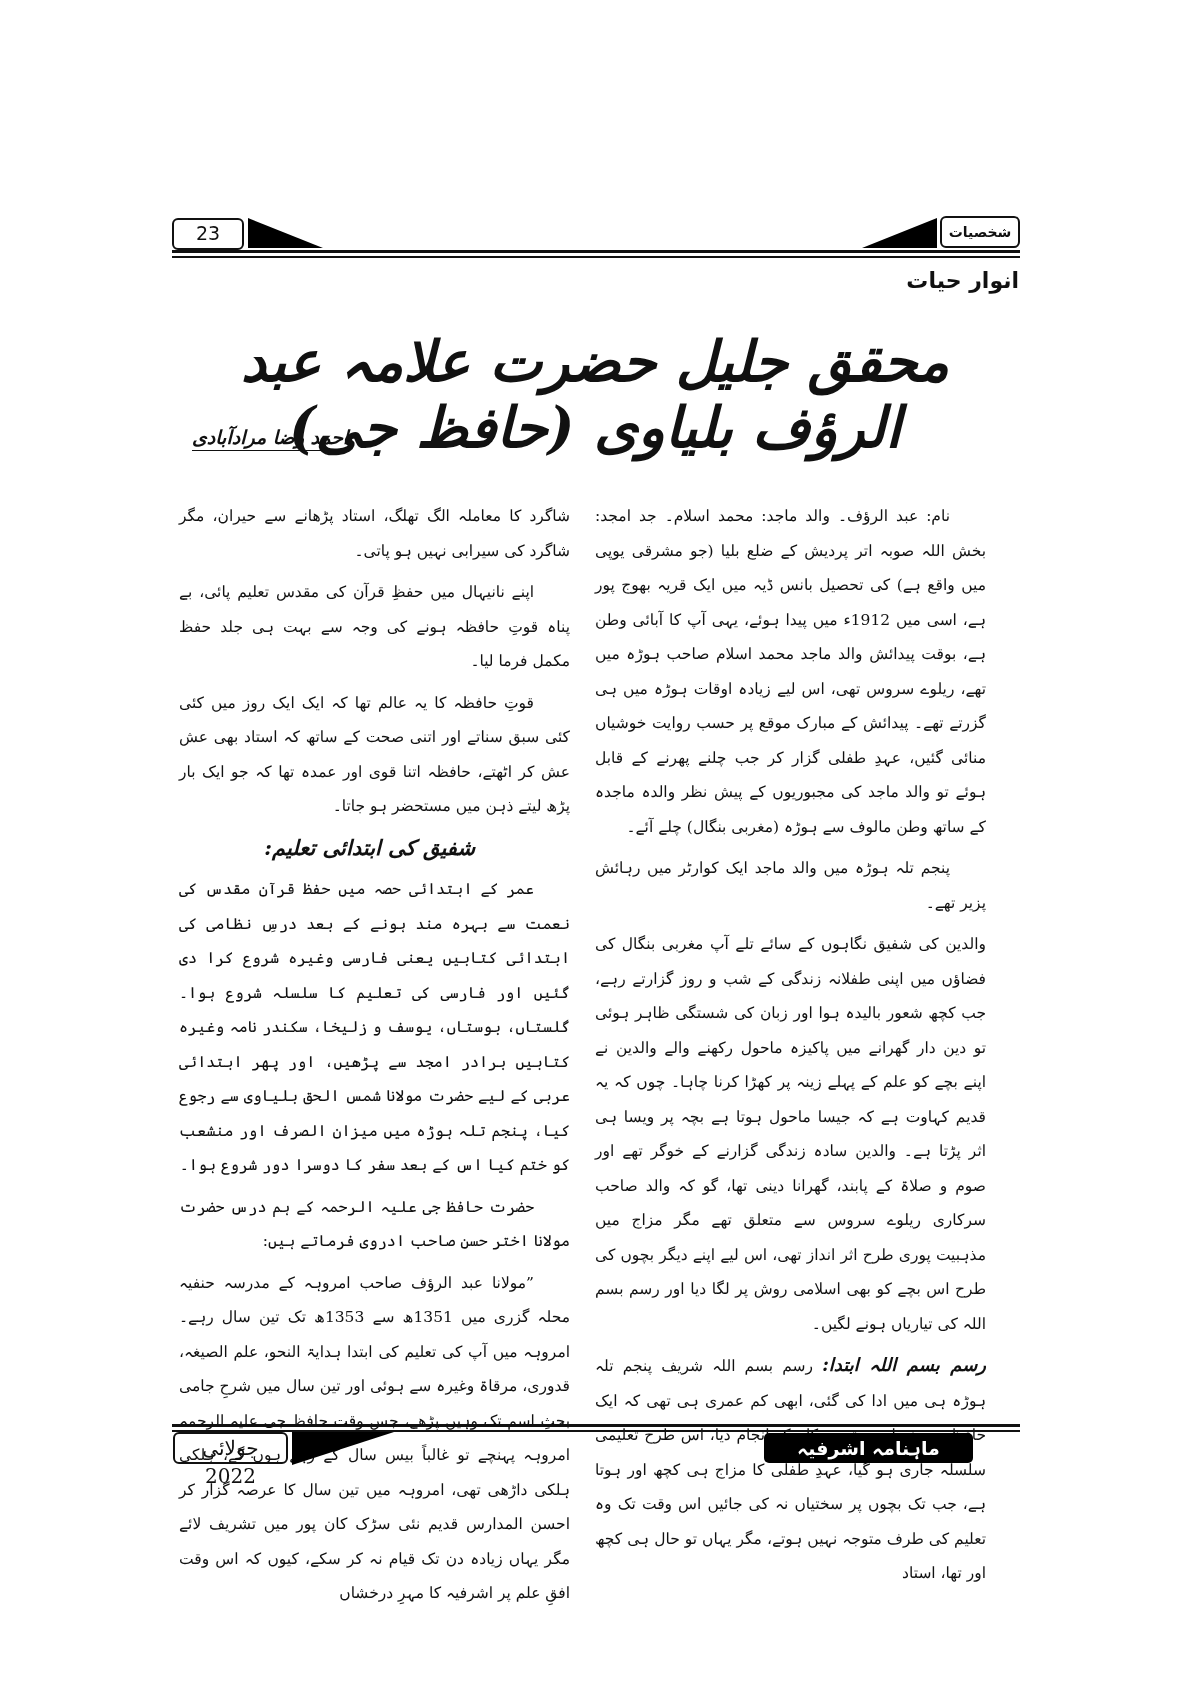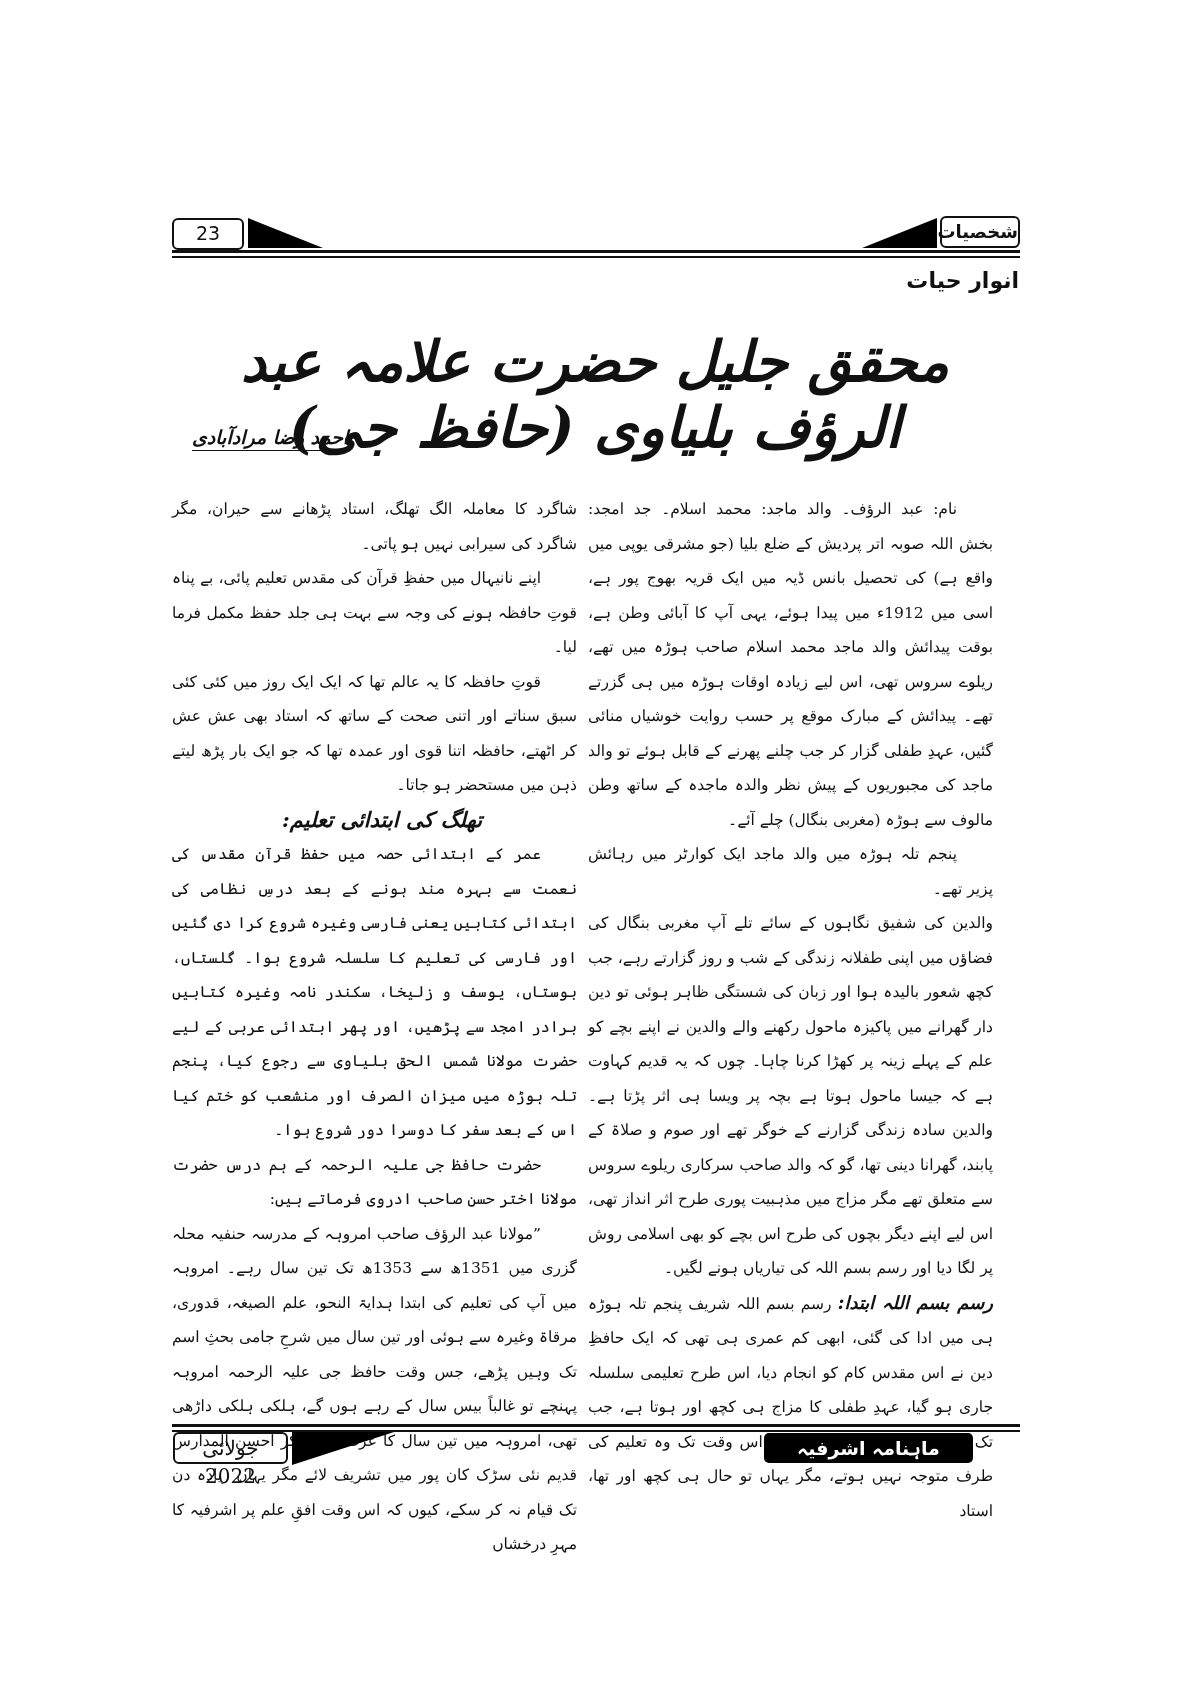--- a/index.html
+++ b/index.html
@@ -3,34 +3,34 @@
 <meta charset="utf-8">
 <style>
   html, body { margin: 0; padding: 0; background: #ffffff; }
   body { width: 1191px; height: 1684px; position: relative; overflow: hidden; font-family: "DejaVu Sans", sans-serif; color: #111; }
   .abs { position: absolute; }
 
   
   .page-box { left: 172px; top: 218px; width: 72px; height: 32px; border: 2px solid #111; border-radius: 6px; box-sizing: border-box; text-align: center; font-family: "DejaVu Sans", sans-serif; font-size: 19px; line-height: 26px; color: #111; }
   .tri-left-fill { left: 248px; top: 218px; width: 75px; height: 30px; background: #000; clip-path: polygon(0 0, 0 100%, 100% 100%); }
   .tri-right-fill { left: 862px; top: 218px; width: 75px; height: 30px; background: #000; clip-path: polygon(100% 0, 0 100%, 100% 100%); }
-  .section-box { left: 940px; top: 216px; width: 80px; height: 32px; border: 2px solid #111; border-radius: 6px; box-sizing: border-box; text-align: center; font-weight: bold; font-size: 18px; line-height: 28px; direction: rtl; }
+  .section-box { left: 940px; top: 216px; width: 80px; height: 32px; border: 2px solid #111; border-radius: 6px; box-sizing: border-box; text-align: center; font-weight: bold; font-size: 14px; line-height: 28px; direction: rtl; }
   .rule1 { left: 172px; width: 848px; height: 3px; background: #111; }
   .rule2 { left: 172px; width: 848px; height: 2px; background: #111; }
 
   .series-title { right: 172px; top: 268px; font-weight: bold; font-size: 22px; direction: rtl; }
 
   .main-title { left: 160px; width: 870px; top: 328px; text-align: center; font-family: "DejaVu Serif", serif; font-weight: bold; font-style: italic; font-size: 56px; direction: rtl; letter-spacing: -1px; }
   .author { left: 192px; top: 426px; font-family: "DejaVu Serif", serif; font-style: italic; font-weight: bold; font-size: 19px; direction: rtl; text-decoration: underline; text-underline-offset: 6px; }
 
   
   .col { top: 492px; width: 405px; direction: rtl; text-align: justify; font-family: "DejaVu Serif", serif; font-size: 15.5px; line-height: 34.5px; }
   .col-right { left: 588px; }
   .col-left { left: 172px; }
-  .col p { margin: 0; }
+  .col p { margin: 7px; }
   .col .indent { text-indent: 36px; }
   .col .sub-heading { font-weight: bold; font-style: italic; font-size: 21px; text-align: right; padding-right: 95px; }
   .col .bold-lead { font-weight: bold; font-style: italic; font-size: 18px; }
 
   
   .frule1 { left: 172px; width: 848px; top: 1424px; height: 3px; background: #111; }
   .frule2 { left: 172px; width: 848px; top: 1430px; height: 2px; background: #111; }
   .date-box { left: 173px; top: 1432px; width: 115px; height: 32px; border: 2px solid #111; border-radius: 6px; box-sizing: border-box; text-align: center; font-family: "DejaVu Serif", serif; font-size: 20px; line-height: 28px; direction: rtl; }
   .ftri { left: 292px; top: 1432px; width: 102px; height: 33px; background: #000; clip-path: polygon(0 0, 100% 0, 0 100%); }
   .mag-box { left: 764px; top: 1433px; width: 209px; height: 30px; background: #000; color: #fff; border-radius: 5px; text-align: center; font-weight: bold; font-size: 19px; line-height: 30px; direction: rtl; }
@@ -61,21 +61,21 @@
   <p>
     <span class="bold-lead">رسم بسم اللہ ابتدا:</span>
     <span>رسم بسم اللہ شریف پنجم تلہ ہوڑہ ہی میں ادا کی گئی، ابھی کم عمری ہی تھی کہ ایک حافظِ دین نے اس مقدس کام کو انجام دیا، اس طرح تعلیمی سلسلہ جاری ہو گیا، عہدِ طفلی کا مزاج ہی کچھ اور ہوتا ہے، جب تک بچوں پر سختیاں نہ کی جائیں اس وقت تک وہ تعلیم کی طرف متوجہ نہیں ہوتے، مگر یہاں تو حال ہی کچھ اور تھا، استاد</span>
   </p>
 </div>
 
 <div class="abs col col-left">
   <p>شاگرد کا معاملہ الگ تھلگ، استاد پڑھانے سے حیران، مگر شاگرد کی سیرابی نہیں ہو پاتی۔</p>
   <p class="indent">اپنے نانیہال میں حفظِ قرآن کی مقدس تعلیم پائی، بے پناہ قوتِ حافظہ ہونے کی وجہ سے بہت ہی جلد حفظ مکمل فرما لیا۔</p>
   <p class="indent">قوتِ حافظہ کا یہ عالم تھا کہ ایک ایک روز میں کئی کئی سبق سناتے اور اتنی صحت کے ساتھ کہ استاد بھی عش عش کر اٹھتے، حافظہ اتنا قوی اور عمدہ تھا کہ جو ایک بار پڑھ لیتے ذہن میں مستحضر ہو جاتا۔</p>
-  <p class="sub-heading">تھلگ کی ابتدائی تعلیم:</p>
+  <p class="sub-heading">شفیق کی ابتدائی تعلیم:</p>
   <p class="indent">عمر کے ابتدائی حصہ میں حفظ قرآن مقدس کی نعمت سے بہرہ مند ہونے کے بعد درسِ نظامی کی ابتدائی کتابیں یعنی فارسی وغیرہ شروع کرا دی گئیں اور فارسی کی تعلیم کا سلسلہ شروع ہوا۔ گلستاں، بوستاں، یوسف و زلیخا، سکندر نامہ وغیرہ کتابیں برادر امجد سے پڑھیں، اور پھر ابتدائی عربی کے لیے حضرت مولانا شمس الحق بلیاوی سے رجوع کیا، پنجم تلہ ہوڑہ میں میزان الصرف اور منشعب کو ختم کیا اس کے بعد سفر کا دوسرا دور شروع ہوا۔</p>
   <p class="indent">حضرت حافظ جی علیہ الرحمہ کے ہم درس حضرت مولانا اختر حسن صاحب ادروی فرماتے ہیں:</p>
   <p class="indent">”مولانا عبد الرؤف صاحب امروہہ کے مدرسہ حنفیہ محلہ گزری میں 1351ھ سے 1353ھ تک تین سال رہے۔ امروہہ میں آپ کی تعلیم کی ابتدا ہدایۃ النحو، علم الصیغہ، قدوری، مرقاۃ وغیرہ سے ہوئی اور تین سال میں شرحِ جامی بحثِ اسم تک وہیں پڑھے، جس وقت حافظ جی علیہ الرحمہ امروہہ پہنچے تو غالباً بیس سال کے رہے ہوں گے، ہلکی ہلکی داڑھی تھی، امروہہ میں تین سال کا عرصہ گزار کر احسن المدارس قدیم نئی سڑک کان پور میں تشریف لائے مگر یہاں زیادہ دن تک قیام نہ کر سکے، کیوں کہ اس وقت افقِ علم پر اشرفیہ کا مہرِ درخشاں</p>
 </div>
 
 <div class="abs frule1"></div>
 <div class="abs frule2"></div>
 <div class="abs date-box">
   <span>جولائی 2022</span>
 </div>

